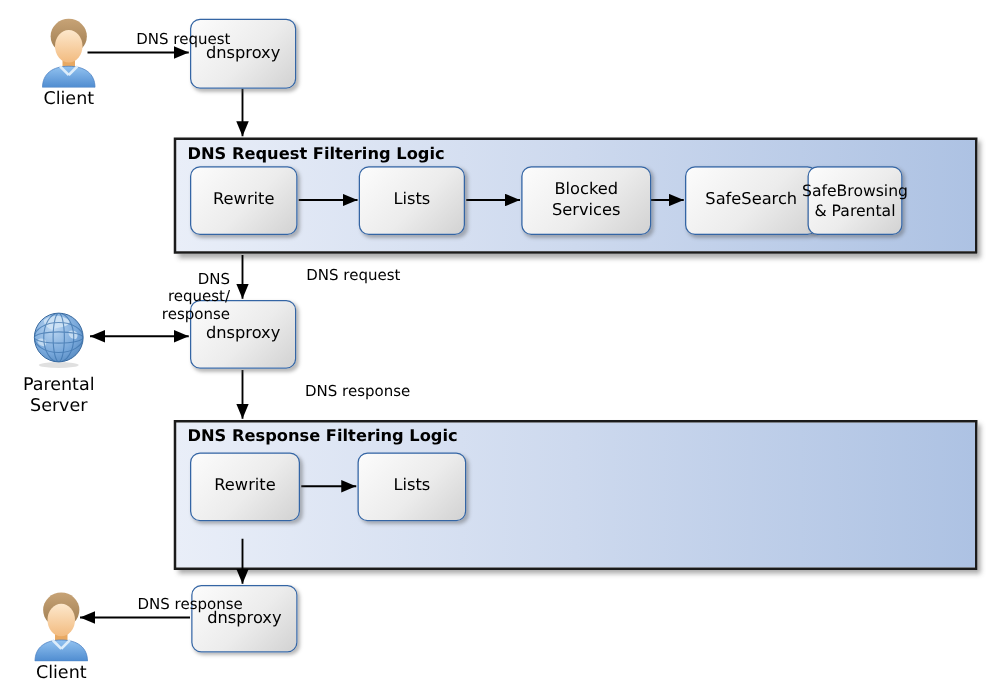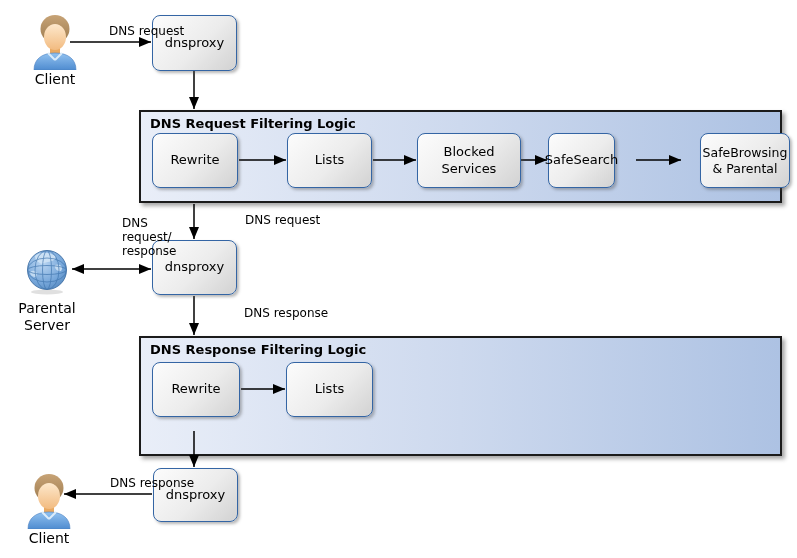--- a/index.html
+++ b/index.html
@@ -24,21 +24,21 @@
     background:linear-gradient(135deg,#fcfcfc 0%,#ececec 55%,#d2d2d2 100%);
     box-shadow:2px 2px 3px rgba(80,80,80,.4);
     display:flex; align-items:center; justify-content:center;
     text-align:center; font-size:13px; line-height:1.25; white-space:pre-line;
   }
   .node.tight { font-size:12.5px; }
   
   #edges { position:absolute; left:0; top:0; z-index:2; pointer-events:none; }
   
   .edge-label { position:absolute; z-index:4; font-size:12px; white-space:pre-line;margin-left:44px; }
-  .edge-label.center { text-align:left; }
+  .edge-label.center { text-align:right; }
   
   .actor { position:absolute; z-index:4; display:flex; flex-direction:column; align-items:center; }
   .actor-label { font-size:14px; text-align:center; white-space:pre-line; line-height:1.18; margin-top:1px; }
   .icon { display:block; }
 </style>
 </head>
 <body>
 
 <div id="canvas">
 
@@ -95,22 +95,22 @@
   </div>
 
   <div class="node" style="left:152px;top:15px;width:85px;height:56px">dnsproxy</div>
   <div class="node" style="left:152px;top:240px;width:85px;height:55px">dnsproxy</div>
   <div class="node" style="left:153px;top:468px;width:85px;height:54px">dnsproxy</div>
 
   <div class="node" style="left:152px;top:133px;width:86px;height:55px">Rewrite</div>
   <div class="node" style="left:287px;top:133px;width:85px;height:55px">Lists</div>
   <div class="node" style="left:417px;top:133px;width:104px;height:55px">Blocked
 Services</div>
-  <div class="node" style="left:548px;top:133px;width:67px;height:55px">SafeSearch</div>
-  <div class="node tight" style="left:700px;top:133px;width:90px;height:55px">SafeBrowsing
+  <div class="node" style="left:548px;top:133px;width:106px;height:55px">SafeSearch</div>
+  <div class="node tight" style="left:646px;top:133px;width:76px;height:55px">SafeBrowsing
 &amp; Parental</div>
 
   <div class="node" style="left:152px;top:362px;width:88px;height:55px">Rewrite</div>
   <div class="node" style="left:286px;top:362px;width:87px;height:55px">Lists</div>
 
   <div class="edge-label" style="left:65px;top:24px">DNS request</div>
   <div class="edge-label" style="left:201px;top:213px">DNS request</div>
   <div class="edge-label center" style="left:78px;top:217px;width:62px;line-height:1.15">DNS
 request/
 response</div>

